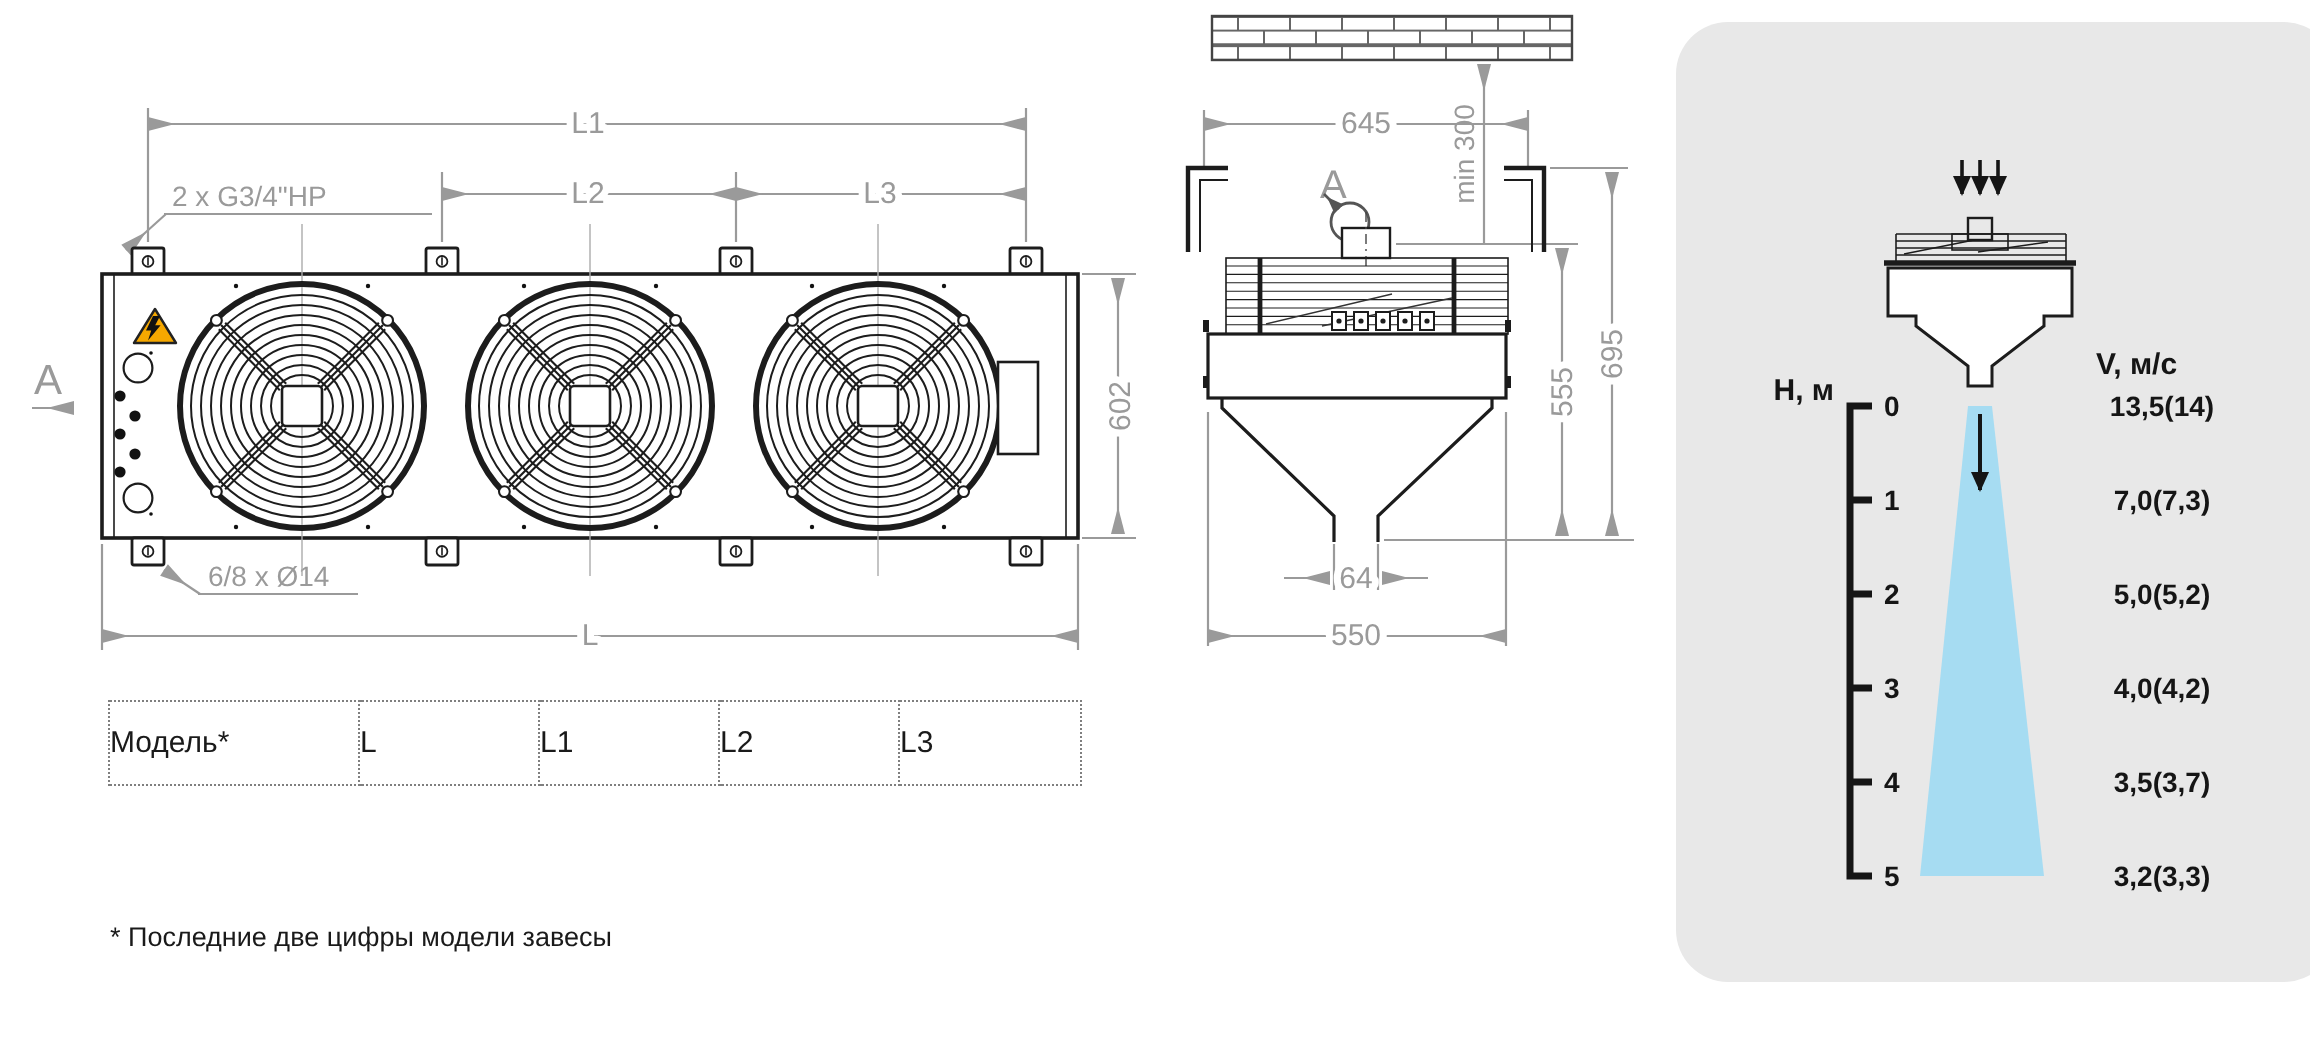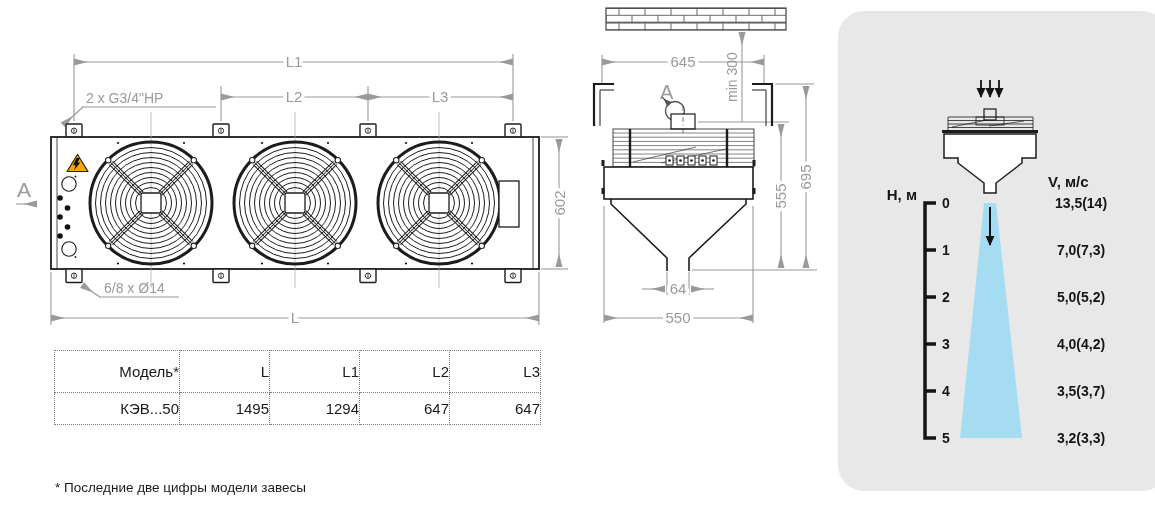--- a/index.html
+++ b/index.html
@@ -14,25 +14,25 @@
   .blk{stroke:#1c1c1c;fill:none;}
   .blkf{stroke:#1c1c1c;fill:#ffffff;}
   
   .panel{position:absolute;left:822px;top:11px;width:330px;height:480px;
          background:#e8e8e8;border-radius:26px;}
   .ptxt{font:bold 14px "Liberation Sans",sans-serif;fill:#151515;}
   .paxis{font:bold 15px "Liberation Sans",sans-serif;fill:#151515;}
   
   .dim-table{position:absolute;left:38px;top:350px;width:486px;
              border-collapse:collapse;table-layout:fixed;}
-  .dim-table td{border:1px dotted #7f7f7f;text-align:right;vertical-align:middle;
+  .dim-table td{border:1px dotted #7f7f7f;text-align:left;vertical-align:middle;
                 font-size:15px;color:#1a1a1a;padding:0;}
   .dim-table tr.hdr td{height:41px;}
   .dim-table tr.row td{height:31px;}
-  .footnote{position:absolute;left:39px;top:480px;font-size:13.5px;color:#1a1a1a;}
+  .footnote{position:absolute;left:39px;top:461px;font-size:13.5px;color:#1a1a1a;}
 </style>
 </head>
 <body>
 
 <div class="canvas">
 
   <svg width="570" height="345" viewBox="0 0 570 345" style="left:0;top:0">
     <defs>
       <marker id="ag" markerWidth="15" markerHeight="9" refX="14" refY="4.5" orient="auto-start-reverse" markerUnits="userSpaceOnUse">
         <path d="M0.5,4.5 L14,1 L14,8 Z" fill="#9a9a9a"></path>
@@ -340,24 +340,17 @@
         <col style="width:91px">
     </colgroup>
     <tbody>
         <tr class="hdr">
       <td>Модель*</td>
       <td>L</td>
       <td>L1</td>
       <td>L2</td>
       <td>L3</td>
     </tr>
-    <tr class="row">
-      <td>КЭВ...50</td>
-      <td>1495</td>
-      <td>1294</td>
-      <td>647</td>
-      <td>647</td>
-    </tr>
   </tbody>
     </table>
   <div class="footnote">* Последние две цифры модели завесы</div>
 
 </div>
 
 </body></html>

